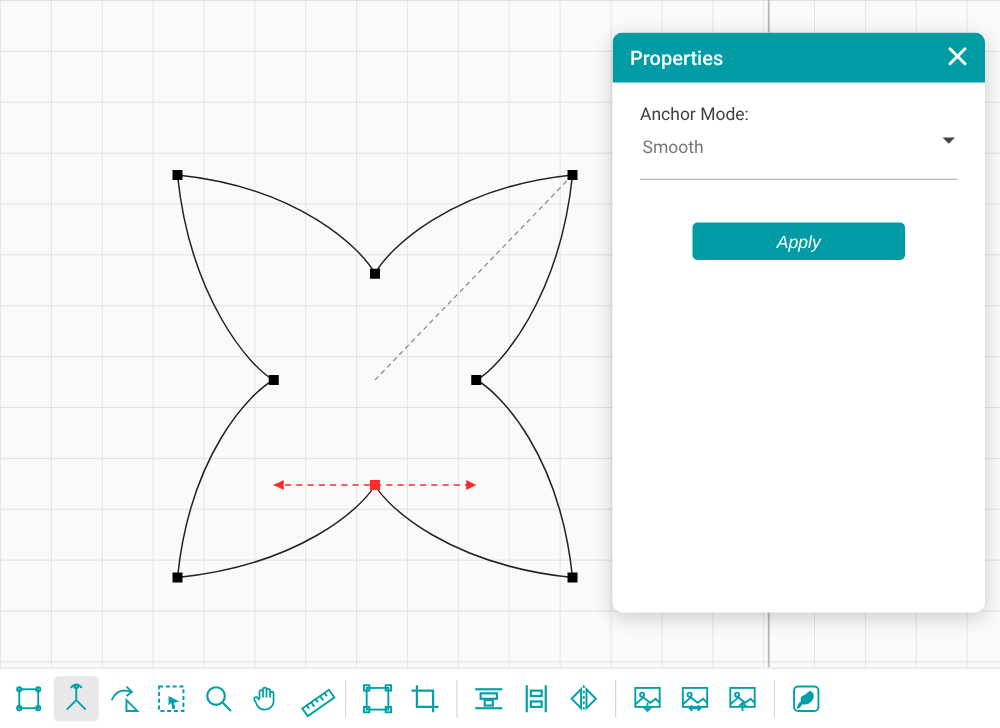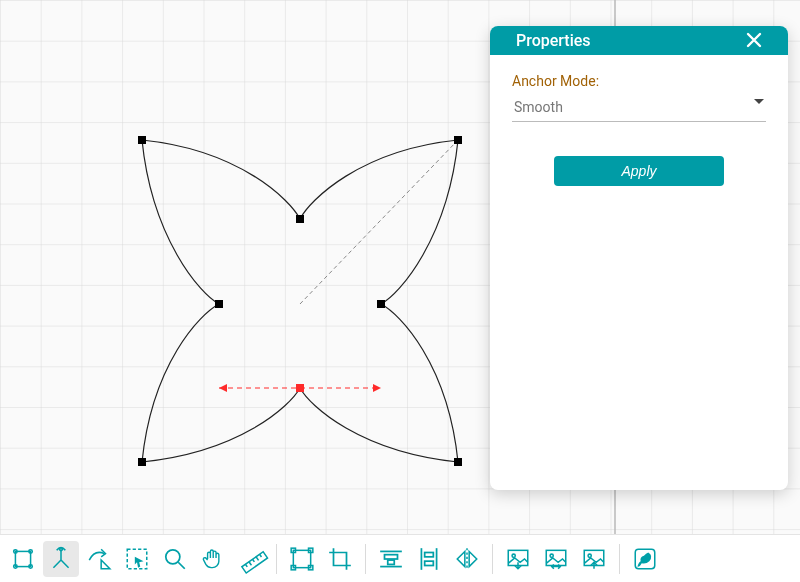--- a/index.html
+++ b/index.html
@@ -72,46 +72,46 @@
     height: 464px;
     background: #fff;
     border-radius: 8px;
     box-shadow: 0 4px 16px rgba(0,0,0,0.18);
     overflow: hidden;
     box-sizing: border-box;
   }
   #panel-header {
     background: #009ca6;
     color: #fff;
-    height: 29px;
+    height: 40px;
     display: flex;
     align-items: center;
     justify-content: space-between;
-    padding: 0 26px;
+    padding: 0 14px;
     font-size: 16px;
     font-weight: 500;
   }
   #panel-close {
     cursor: pointer;
     font-size: 20px;
     line-height: 1;
   }
   #panel-body {
     padding: 18px 22px;
     color: #555;
   }
   #panel-body .label {
     font-size: 14px;
-    color: #a16207;
+    color: #404040;
     margin-bottom: 6px;
   }
   .select {
     position: relative;
     border-bottom: 1px solid #bbb;
-    padding: 4px 22px 6px 2px;
+    padding: 4px 22px 17px 2px;
     font-size: 14px;
     color: #777;
     cursor: pointer;
   }
   .select .arrow {
     position: absolute;
     right: 2px;
     top: 4px;
     width: 0;
     height: 0;

